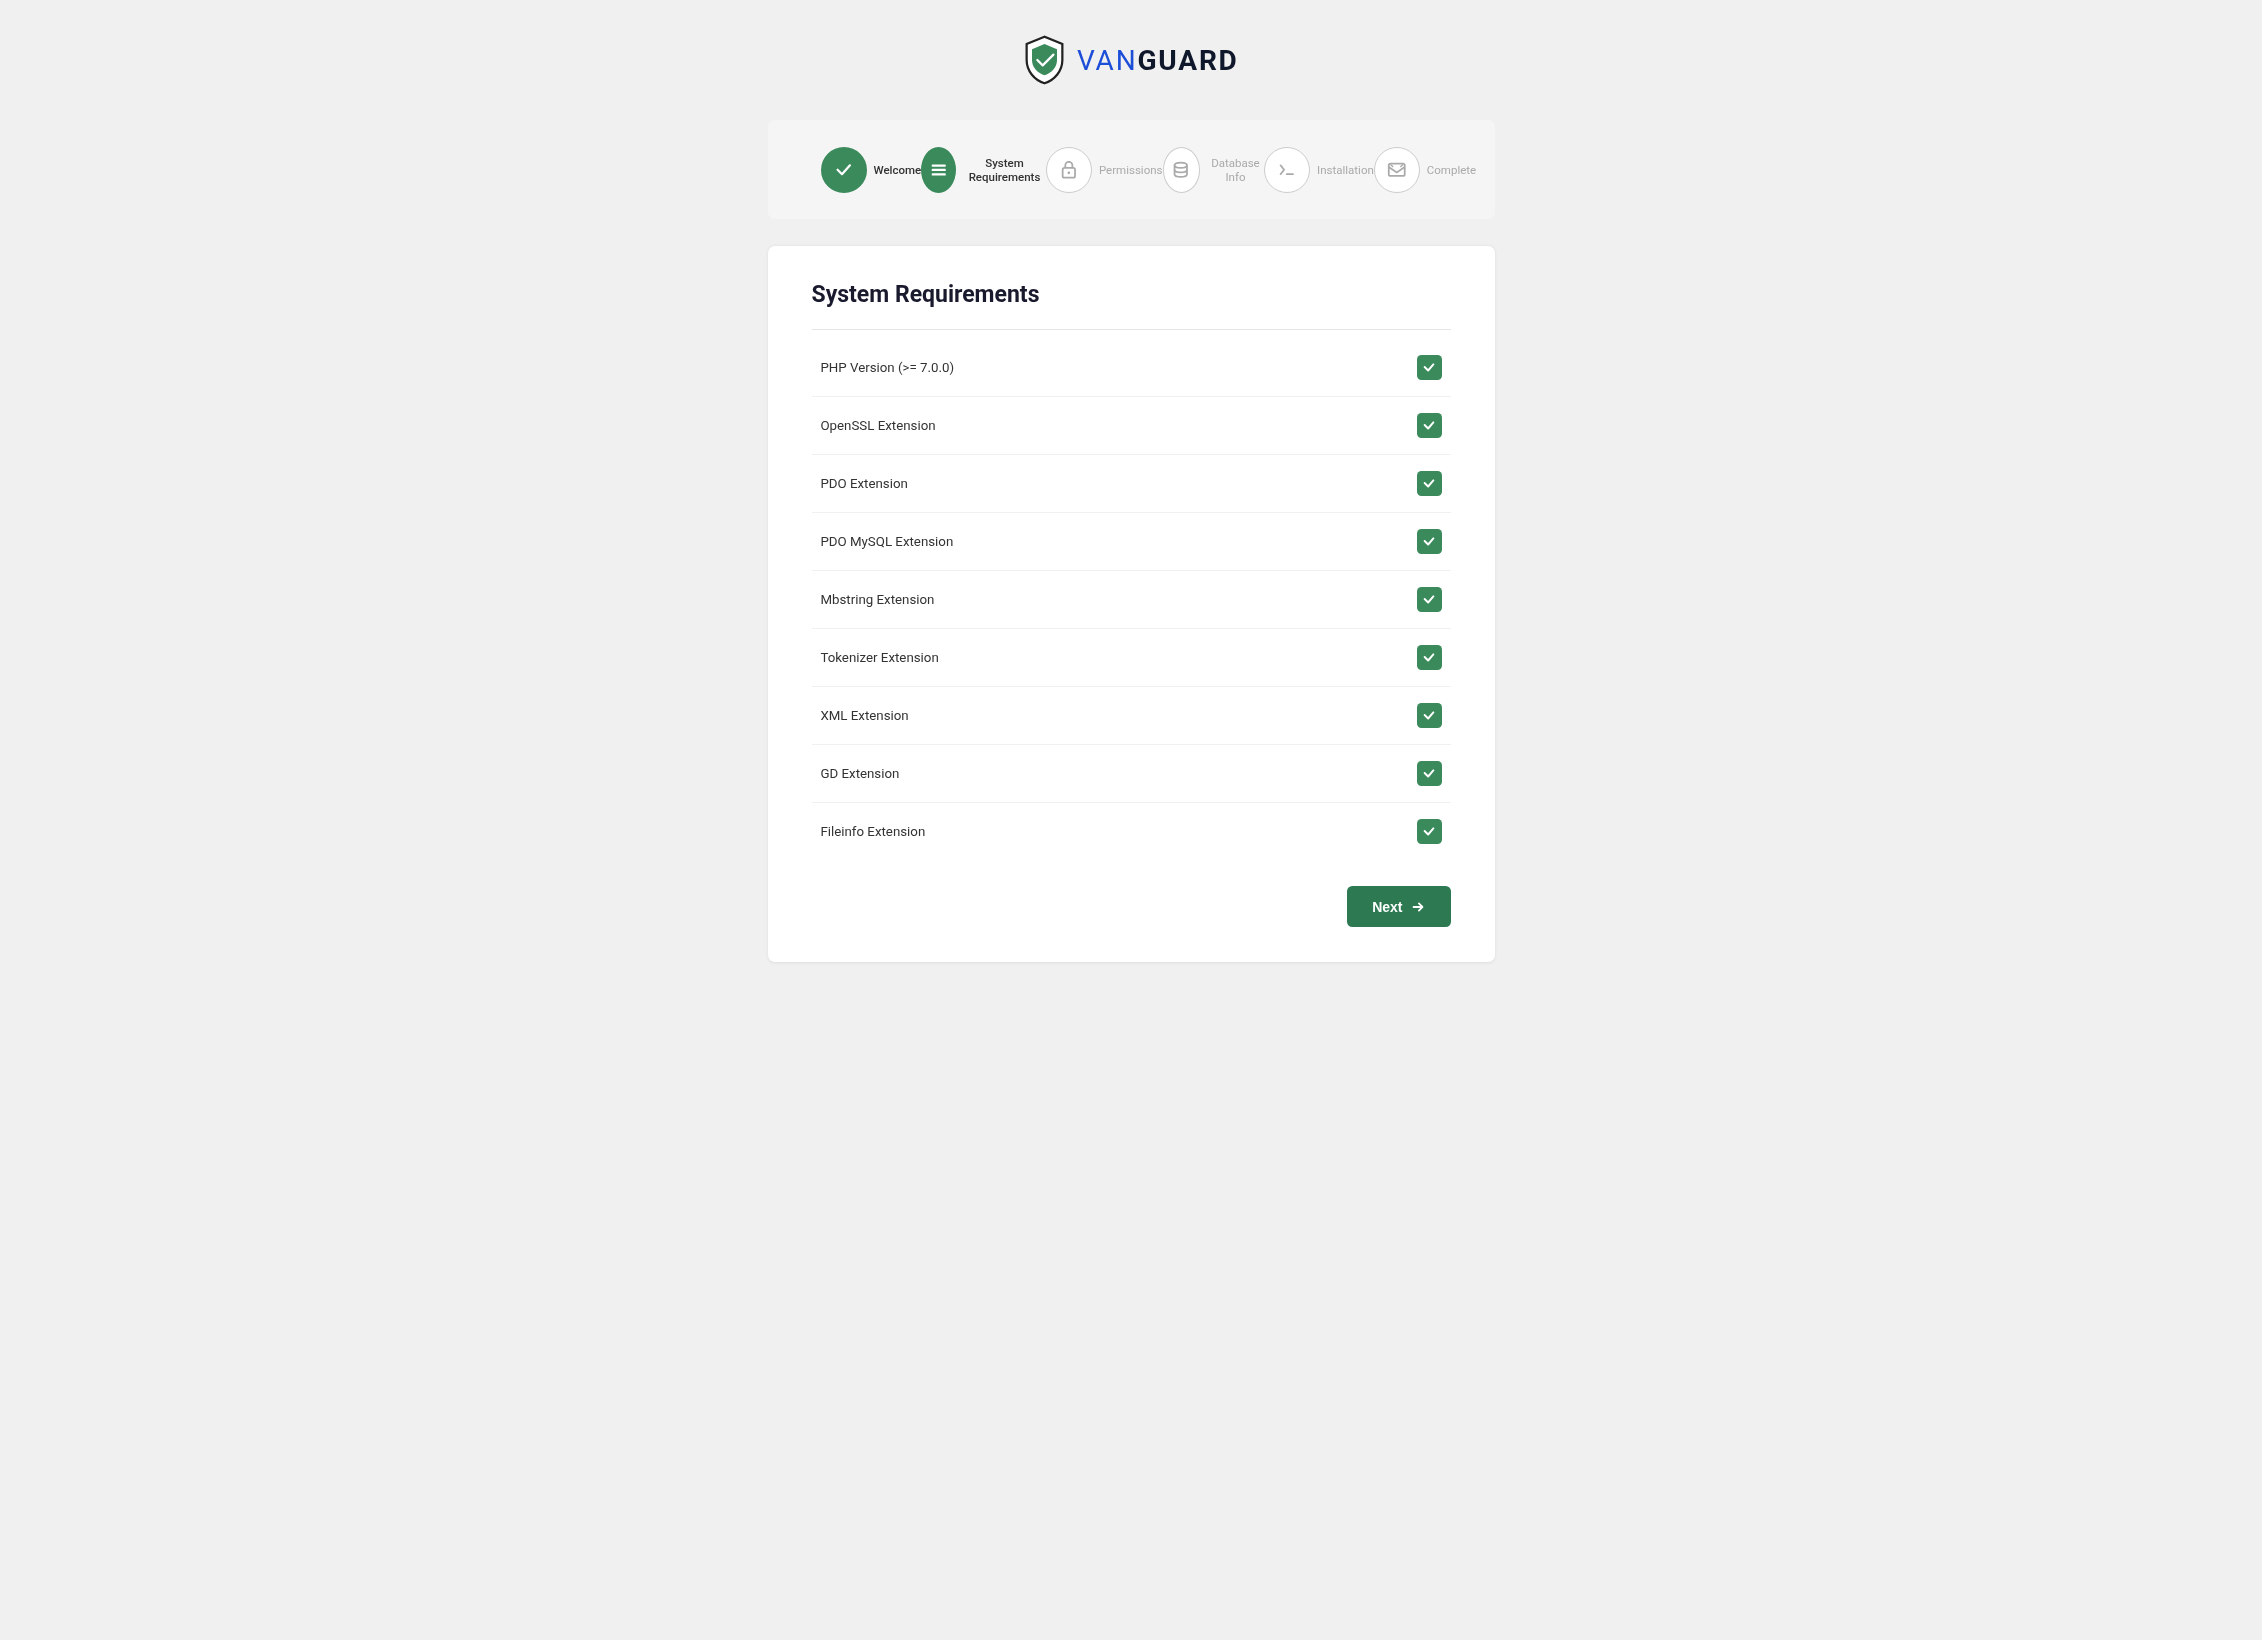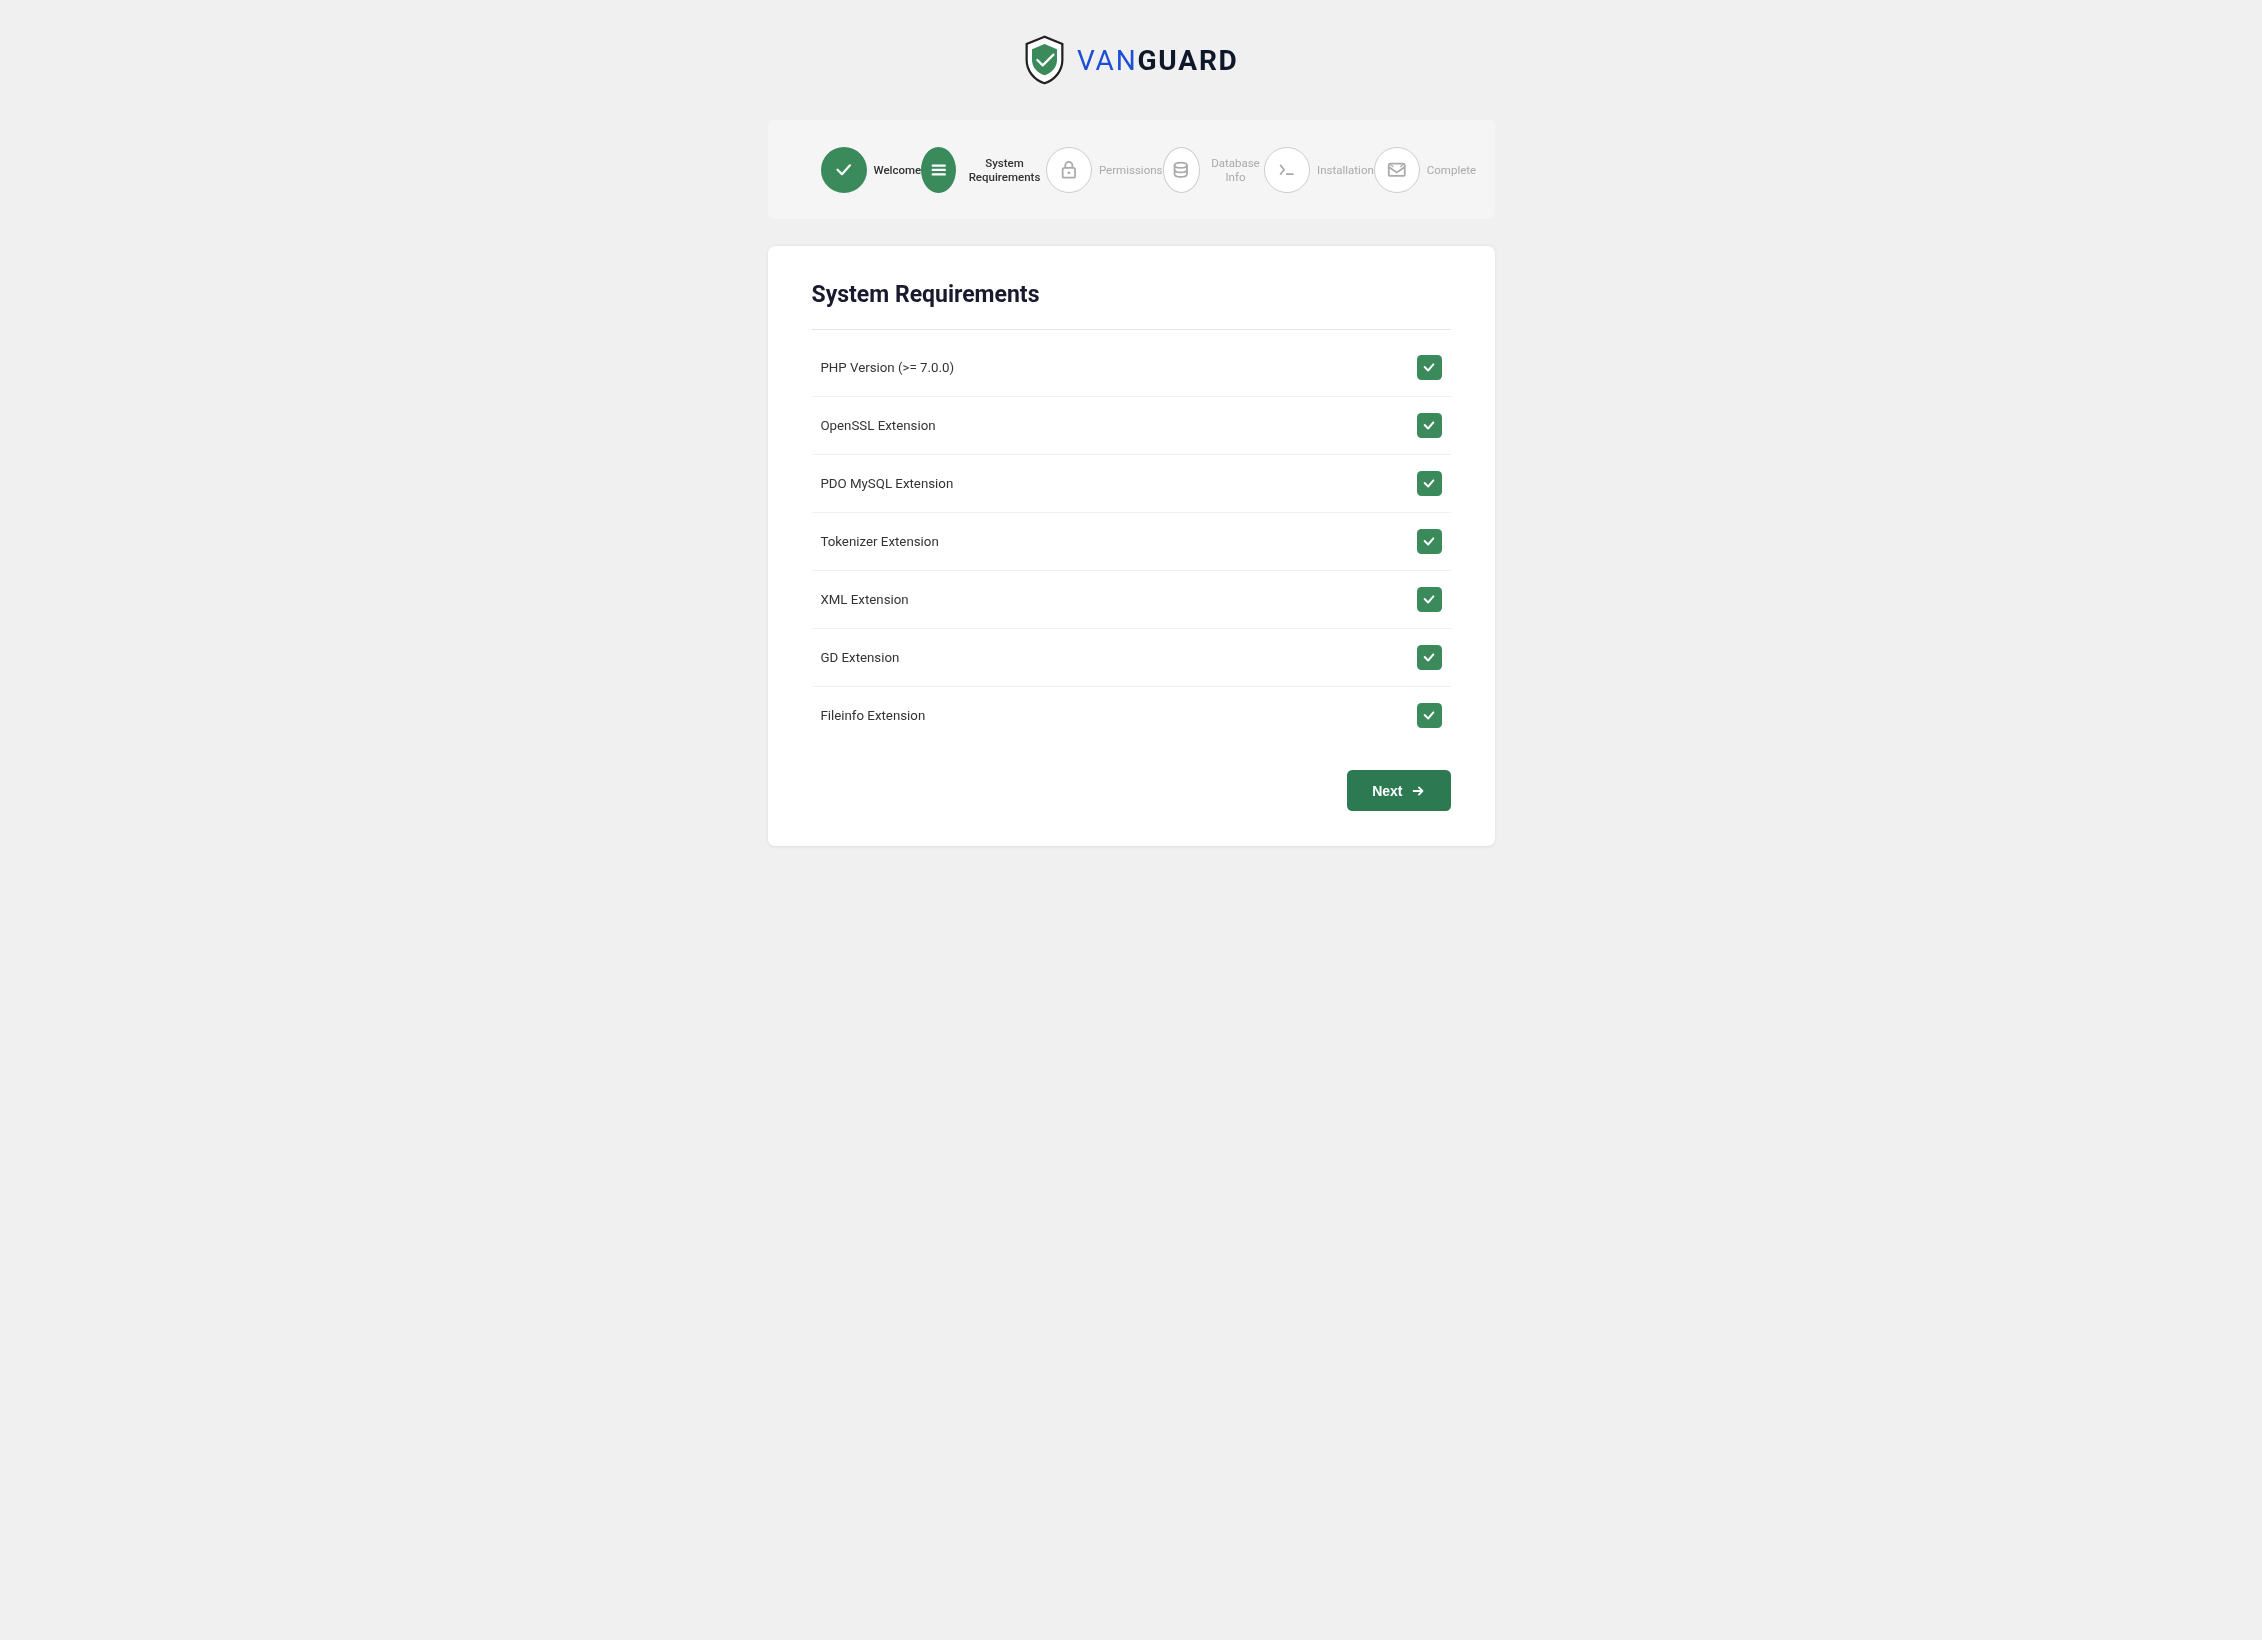--- a/index.html
+++ b/index.html
@@ -306,30 +306,46 @@
 
     <div class="requirement-row">
       <span class="requirement-name">OpenSSL Extension</span>
       <div class="check-icon">
         <svg width="14" height="14" viewBox="0 0 16 16" fill="none">
             <path d="M3 8l4 4 6-7" stroke="white" stroke-width="2.2" stroke-linecap="round" stroke-linejoin="round"></path>
           </svg>
       </div>
     </div>
 
+    <div class="requirement-row">
+      <span class="requirement-name">PDO Extension</span>
+      <div class="check-icon">
+        <svg width="14" height="14" viewBox="0 0 16 16" fill="none">
+            <path d="M3 8l4 4 6-7" stroke="white" stroke-width="2.2" stroke-linecap="round" stroke-linejoin="round"></path>
+          </svg>
+      </div>
+    </div>
 
     <div class="requirement-row">
       <span class="requirement-name">PDO MySQL Extension</span>
       <div class="check-icon">
         <svg width="14" height="14" viewBox="0 0 16 16" fill="none">
             <path d="M3 8l4 4 6-7" stroke="white" stroke-width="2.2" stroke-linecap="round" stroke-linejoin="round"></path>
           </svg>
       </div>
     </div>
 
+    <div class="requirement-row">
+      <span class="requirement-name">Mbstring Extension</span>
+      <div class="check-icon">
+        <svg width="14" height="14" viewBox="0 0 16 16" fill="none">
+            <path d="M3 8l4 4 6-7" stroke="white" stroke-width="2.2" stroke-linecap="round" stroke-linejoin="round"></path>
+          </svg>
+      </div>
+    </div>
 
     <div class="requirement-row">
       <span class="requirement-name">Tokenizer Extension</span>
       <div class="check-icon">
         <svg width="14" height="14" viewBox="0 0 16 16" fill="none">
             <path d="M3 8l4 4 6-7" stroke="white" stroke-width="2.2" stroke-linecap="round" stroke-linejoin="round"></path>
           </svg>
       </div>
     </div>
 

